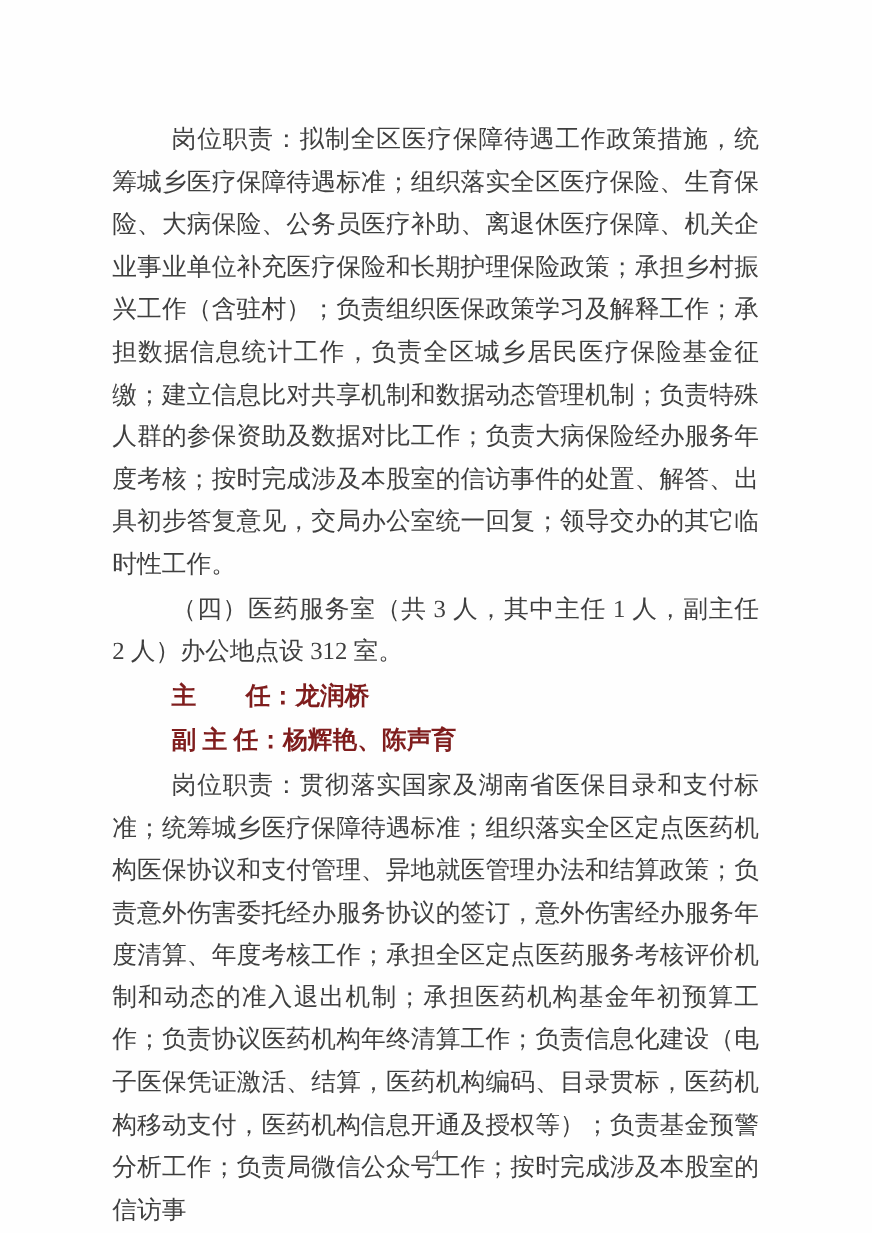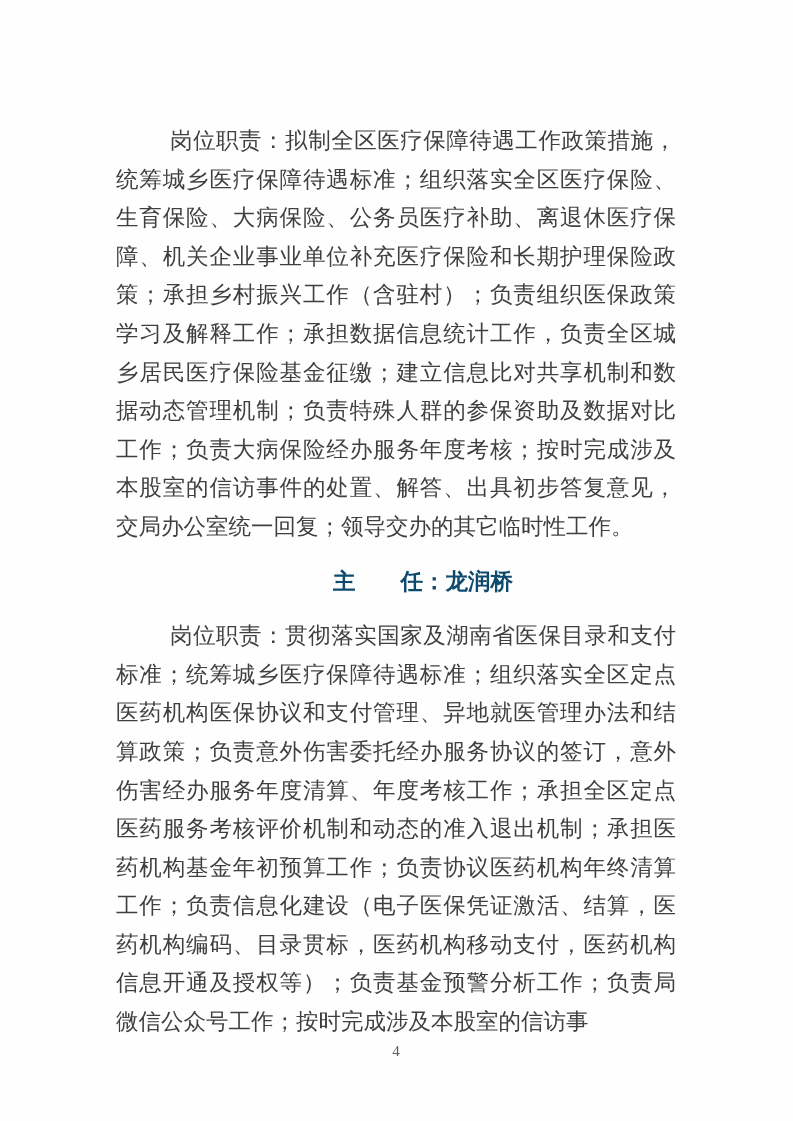--- a/index.html
+++ b/index.html
@@ -24,31 +24,31 @@
     left: 100px;
     top: 106px;
     width: 592px;
     color: #3f3f3f;
     font-size: 22.5px;
     line-height: 38.6px;
     text-align: justify;
     text-justify: inter-ideograph;
   }
   .content p {
-    margin: 16px;
+    margin: 2px;
     padding: 0;
   }
   .indent {
     text-indent: 2.4em;
   }
   .officer {
     font-weight: bold;
-    color: #0c4a6e;
+    color: #7f1d1d;
     text-indent: 2.4em;
-    text-align: center;
+    text-align: left;
   }
   .footer {
     position: absolute;
     left: 0;
     right: 0;
     top: 1042px;
     text-align: center;
   }
   .pageno {
     font-size: 15px;
@@ -56,19 +56,21 @@
     letter-spacing: 1px;
     font-family: "Liberation Serif", "DejaVu Serif", serif;
   }
 </style>
 </head>
 <body>
 
 <div class="page">
   <div class="content">
     <p class="indent">岗位职责：拟制全区医疗保障待遇工作政策措施，统筹城乡医疗保障待遇标准；组织落实全区医疗保险、生育保险、大病保险、公务员医疗补助、离退休医疗保障、机关企业事业单位补充医疗保险和长期护理保险政策；承担乡村振兴工作（含驻村）；负责组织医保政策学习及解释工作；承担数据信息统计工作，负责全区城乡居民医疗保险基金征缴；建立信息比对共享机制和数据动态管理机制；负责特殊人群的参保资助及数据对比工作；负责大病保险经办服务年度考核；按时完成涉及本股室的信访事件的处置、解答、出具初步答复意见，交局办公室统一回复；领导交办的其它临时性工作。</p>
+    <p class="indent">（四）医药服务室（共 3 人，其中主任 1 人，副主任 2 人）办公地点设 312 室。</p>
     <p class="officer"><span>主　　任：</span><span>龙润桥</span></p>
+    <p class="officer"><span>副 主 任：</span><span>杨辉艳、陈声育</span></p>
     <p class="indent">岗位职责：贯彻落实国家及湖南省医保目录和支付标准；统筹城乡医疗保障待遇标准；组织落实全区定点医药机构医保协议和支付管理、异地就医管理办法和结算政策；负责意外伤害委托经办服务协议的签订，意外伤害经办服务年度清算、年度考核工作；承担全区定点医药服务考核评价机制和动态的准入退出机制；承担医药机构基金年初预算工作；负责协议医药机构年终清算工作；负责信息化建设（电子医保凭证激活、结算，医药机构编码、目录贯标，医药机构移动支付，医药机构信息开通及授权等）；负责基金预警分析工作；负责局微信公众号工作；按时完成涉及本股室的信访事</p>
   </div>
   <div class="footer">
     <span class="pageno">4</span>
   </div>
 </div>
 
 </body></html>

